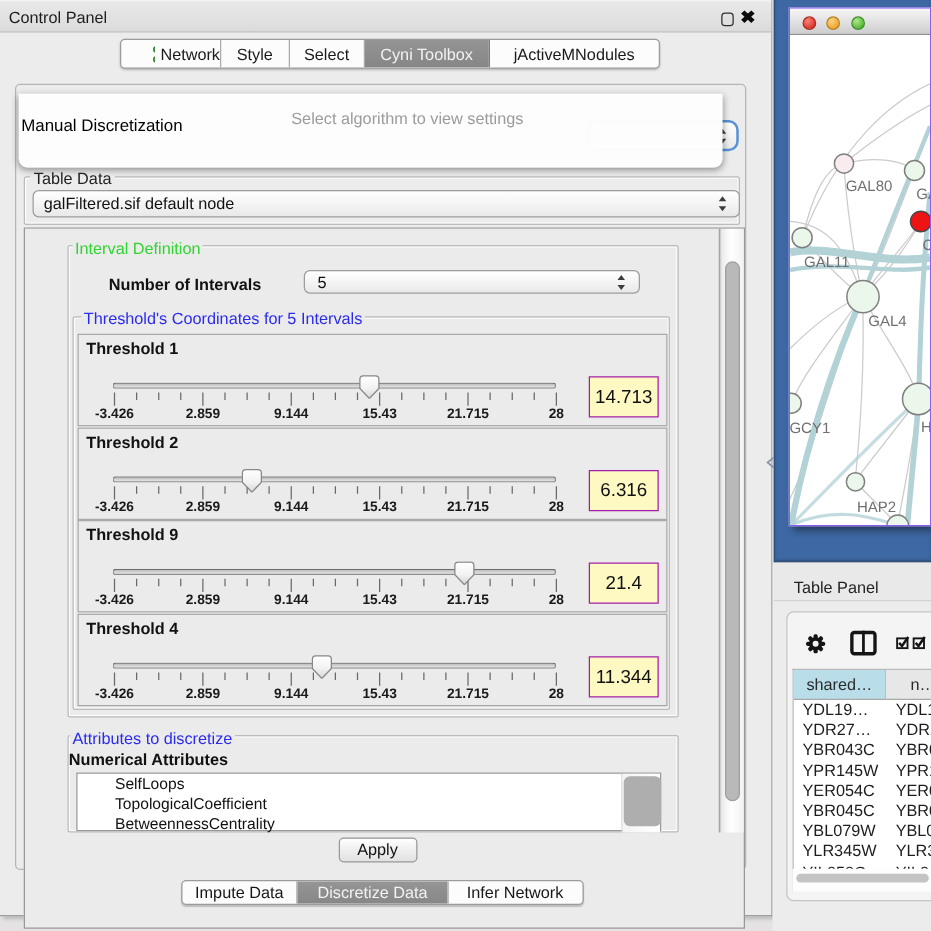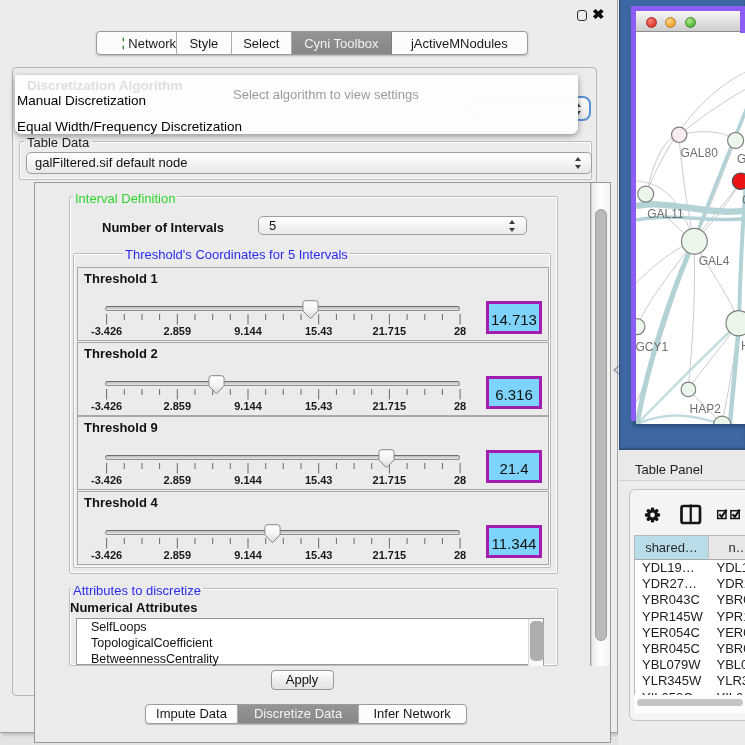--- a/index.html
+++ b/index.html
@@ -37,58 +37,58 @@
 
 .combo { position:absolute; background:linear-gradient(#ffffff,#f2f2f2 60%,#e8e8e8);
   border:1px solid #9d9d9d; border-radius:5px; font-size:13px; color:#111; }
 .combo .txt { position:absolute; left:8px; top:2px; }
 .stepper { position:absolute; width:9px; height:12px; }
 .stepper .up, .stepper .dn { position:absolute; left:1px; width:0; height:0; border-left:3.5px solid transparent; border-right:3.5px solid transparent; }
 .stepper .up { top:0; border-bottom:4.5px solid #3c3c3c; }
 .stepper .dn { bottom:0; border-top:4.5px solid #3c3c3c; }
 
 
-#scrollpane { left:34px; top:182px; width:577px; height:561px; border:1px solid #989898; background:#ebebeb; }
+#scrollpane { left:19px; top:182px; width:577px; height:561px; border:1px solid #989898; background:#ebebeb; }
 #spcontent { position:absolute; left:0; top:0; width:556px; height:483px; border-right:1px solid #a5a5a5; background:#ebebeb; }
 #spvbar { position:absolute; right:0; top:0; width:19px; height:483px; background:linear-gradient(90deg,#eaeaea,#ffffff 45%,#f2f2f2); border-left:1px solid #cfcfcf;}
 #spvbar .thumb { position:absolute; left:2.5px; top:26px; width:12px; height:432px; background:#b9b9b9; border:1px solid #9e9e9e; border-radius:7px; }
 
 
 .tbox { position:absolute; left:42px; width:472px; height:73.5px; background:#ebebeb; border:1px solid #a9a9a9; }
 .tbox .lab { position:absolute; left:6px; top:3px; font-size:13px; font-weight:bold; color:#111; }
 .tbox .track { position:absolute; left:27px; top:37.5px; width:355px; height:5px;
   background:linear-gradient(#bdbdbd,#e6e6e6); border:1px solid #8f8f8f; border-top-color:#6f6f6f; border-radius:3px; }
-.tbox .field { position:absolute; left:408px; top:32.5px; width:56px; height:33px; background:#7dd3fc;
-  border:3px solid #a21caf; font-size:15px; color:#111; text-align:center; line-height:31px; }
+.tbox .field { position:absolute; left:408px; top:32.5px; width:56px; height:33px; background:#fef9c3;
+  border:1px solid #a21caf; font-size:15px; color:#111; text-align:center; line-height:31px; }
 .tbox svg.ticks { position:absolute; left:0; top:0; }
 .tbox .tl { position:absolute; top:57px; font-size:11px; font-weight:bold; color:#1a1a1a; width:50px; text-align:center; }
 .thumbp { position:absolute; top:32px; width:17px; height:19px; }
 
 
 #attrlist { position:absolute; background:#ffffff; border:1px solid #989898; font-size:12.5px; color:#111; }
-#attrlist div { padding-left:14px; height:16px; line-height:16px; white-space:nowrap; }
+#attrlist div { padding-left:30px; height:16px; line-height:16px; white-space:nowrap; }
 #attrvbar { position:absolute; width:11px; background:linear-gradient(90deg,#f4f4f4,#ffffff); border-left:1px solid #dadada; }
 #attrvbar .thumb{ position:absolute; left:1px; top:2px; width:8px; height:40px; background:#aeaeae; border-radius:5px; }
 
 
 .btn { position:absolute; background:linear-gradient(#ffffff,#ededed 55%,#e2e2e2); border:1px solid #979797;
   border-radius:4px; font-size:13px; color:#111; text-align:center; }
 
 
 #btabs { left:144.5px; top:703.5px; width:322px; height:20.5px; background:#fcfcfc;
   border:1px solid #9b9b9b; border-radius:4px; display:flex; overflow:hidden; box-shadow:0 1px 1px rgba(0,0,0,0.2); }
 #btabs .seg { height:100%; display:flex; align-items:center; justify-content:center; font-size:13px; color:#171717; border-right:1px solid #ababab; }
 #btabs .seg.sel { background:linear-gradient(#959595,#878787); color:#f3f3f3; }
 #btabs .seg:last-child { border-right:none; }
 
 
 #rightbg { left:618px; top:0; width:127px; height:745px; background:#ececec; }
 #bluewrap { left:619px; top:0; width:126px; height:450px; background:#3e68a3; border-left:1px solid #2d4f80; box-shadow:inset 0 -2px 2px rgba(0,0,0,0.25); }
 #netwin { left:631px; top:6px; width:114px; height:415px; background:#ffffff;
-  border:5px solid #8b5cf6; box-shadow:3px 4px 6px rgba(0,0,0,0.45); }
+  border:1px solid #8b5cf6; box-shadow:3px 4px 6px rgba(0,0,0,0.45); }
 #nettitle { position:absolute; left:0; top:0; width:100%; height:21px;
   background:linear-gradient(#f6f6f6,#cdcdcd); border-bottom:1px solid #8f8f8f; }
 .tl-btn { position:absolute; top:5.5px; width:11px; height:11px; border-radius:50%; }
 #netcanvas { position:absolute; left:0; top:22px; width:112px; height:391px; overflow:hidden; background:#fff; }
 
 #tpbar { left:619px; top:450px; width:126px; height:31px; background:#e9e9e9; border-bottom:1px solid #d2d2d2;}
 #tpbar .t { position:absolute; left:16px; top:12px; font-size:13px; color:#222; }
 #tpanel { left:629px; top:489px; width:130px; height:232px; background:#f4f4f4; border:1px solid #c4c4c4; border-radius:6px; }
 
 
@@ -109,20 +109,23 @@
 #popup .it1 { position:absolute; left:2px; top:18px; font-size:13.5px; font-weight:normal; color:#000; }
 #popup .it2 { position:absolute; left:2px; top:43.5px; font-size:13.5px; color:#000; }
 
 #focuscombo { left:470px; top:95.5px; width:121px; height:25px; border:2.5px solid #5793d6; border-radius:8px;
   background:linear-gradient(#fff,#e9e9e9); z-index:40; }
 </style>
 </head>
 <body>
 
 <div class="abs" id="cpwin">
+  <div class="abs" id="cptitle">
+      <span class="t">Control Panel</span>
+    </div>
   <div class="abs" id="icoFloat"></div>
   <div class="abs" id="icoClose">✖</div>
 
   <div class="abs" id="tabbar">
     <div class="seg" style="width:80px;padding-left:24px;">
       <svg width="14" height="15" style="margin-right:4px;">
         <line x1="4" y1="3.5" x2="10" y2="7.5" stroke="#9a9a9a"></line>
         <line x1="4" y1="11.5" x2="10" y2="7.5" stroke="#9a9a9a"></line>
         <line x1="4" y1="3.5" x2="4" y2="11.5" stroke="#9a9a9a"></line>
         <circle cx="4" cy="3.5" r="2.1" fill="#4fae4f" stroke="#2c7a2c"></circle>
@@ -156,21 +159,21 @@
       <div style="position:absolute; left:67px; top:37px; font-size:13px; font-weight:bold; color:#111;">Number of Intervals</div>
       <div class="combo" style="left:223px; top:33px; width:269px; height:19px;">
         <span class="txt" style="top:1px; left:10px;">5</span>
         <span class="stepper" style="right:9px; top:3px;">
             <span class="up"></span>
             <span class="dn"></span>
           </span>
       </div>
 
       <div class="gbox" style="left:38px; top:70px; width:478px; height:315px;"></div>
-      <div class="grouplab" style="left:45px; top:64px; background:#ebebeb; padding:0 2px; color:#2b2bee;margin-left:43px;">Threshold's Coordinates for 5 Intervals</div>
+      <div class="grouplab" style="left:45px; top:64px; background:#ebebeb; padding:0 2px; color:#2b2bee;">Threshold's Coordinates for 5 Intervals</div>
 
       <div class="tbox" style="top:84px;">
           <div class="lab">Threshold 1</div>
           <div class="track"></div>
           <svg class="ticks" width="472" height="73">
             <line x1="28.6" y1="46" x2="28.6" y2="56.5" stroke="#6a6a6a" stroke-width="1"></line>
             <line x1="46.3" y1="46" x2="46.3" y2="52" stroke="#6a6a6a" stroke-width="1"></line>
             <line x1="64.0" y1="46" x2="64.0" y2="52" stroke="#6a6a6a" stroke-width="1"></line>
             <line x1="81.6" y1="46" x2="81.6" y2="52" stroke="#6a6a6a" stroke-width="1"></line>
             <line x1="99.3" y1="46" x2="99.3" y2="56.5" stroke="#6a6a6a" stroke-width="1"></line>
@@ -507,17 +510,15 @@
   <path d="M7 1 L2 5 L7 9" fill="none" stroke="#8a93a8" stroke-width="1.3"></path>
 </svg>
 
 <div class="abs" id="focuscombo">
   <span class="stepper" style="right:6px; top:5px;">
       <span class="up"></span>
       <span class="dn"></span>
     </span>
 </div>
 <div class="abs" id="popup">
-  <span class="ghost">Discretization Algorithm</span>
   <span class="prompt">Select algorithm to view settings</span>
   <span class="it1">Manual Discretization</span>
-  <span class="it2">Equal Width/Frequency Discretization</span>
 </div>
 
 </body></html>

